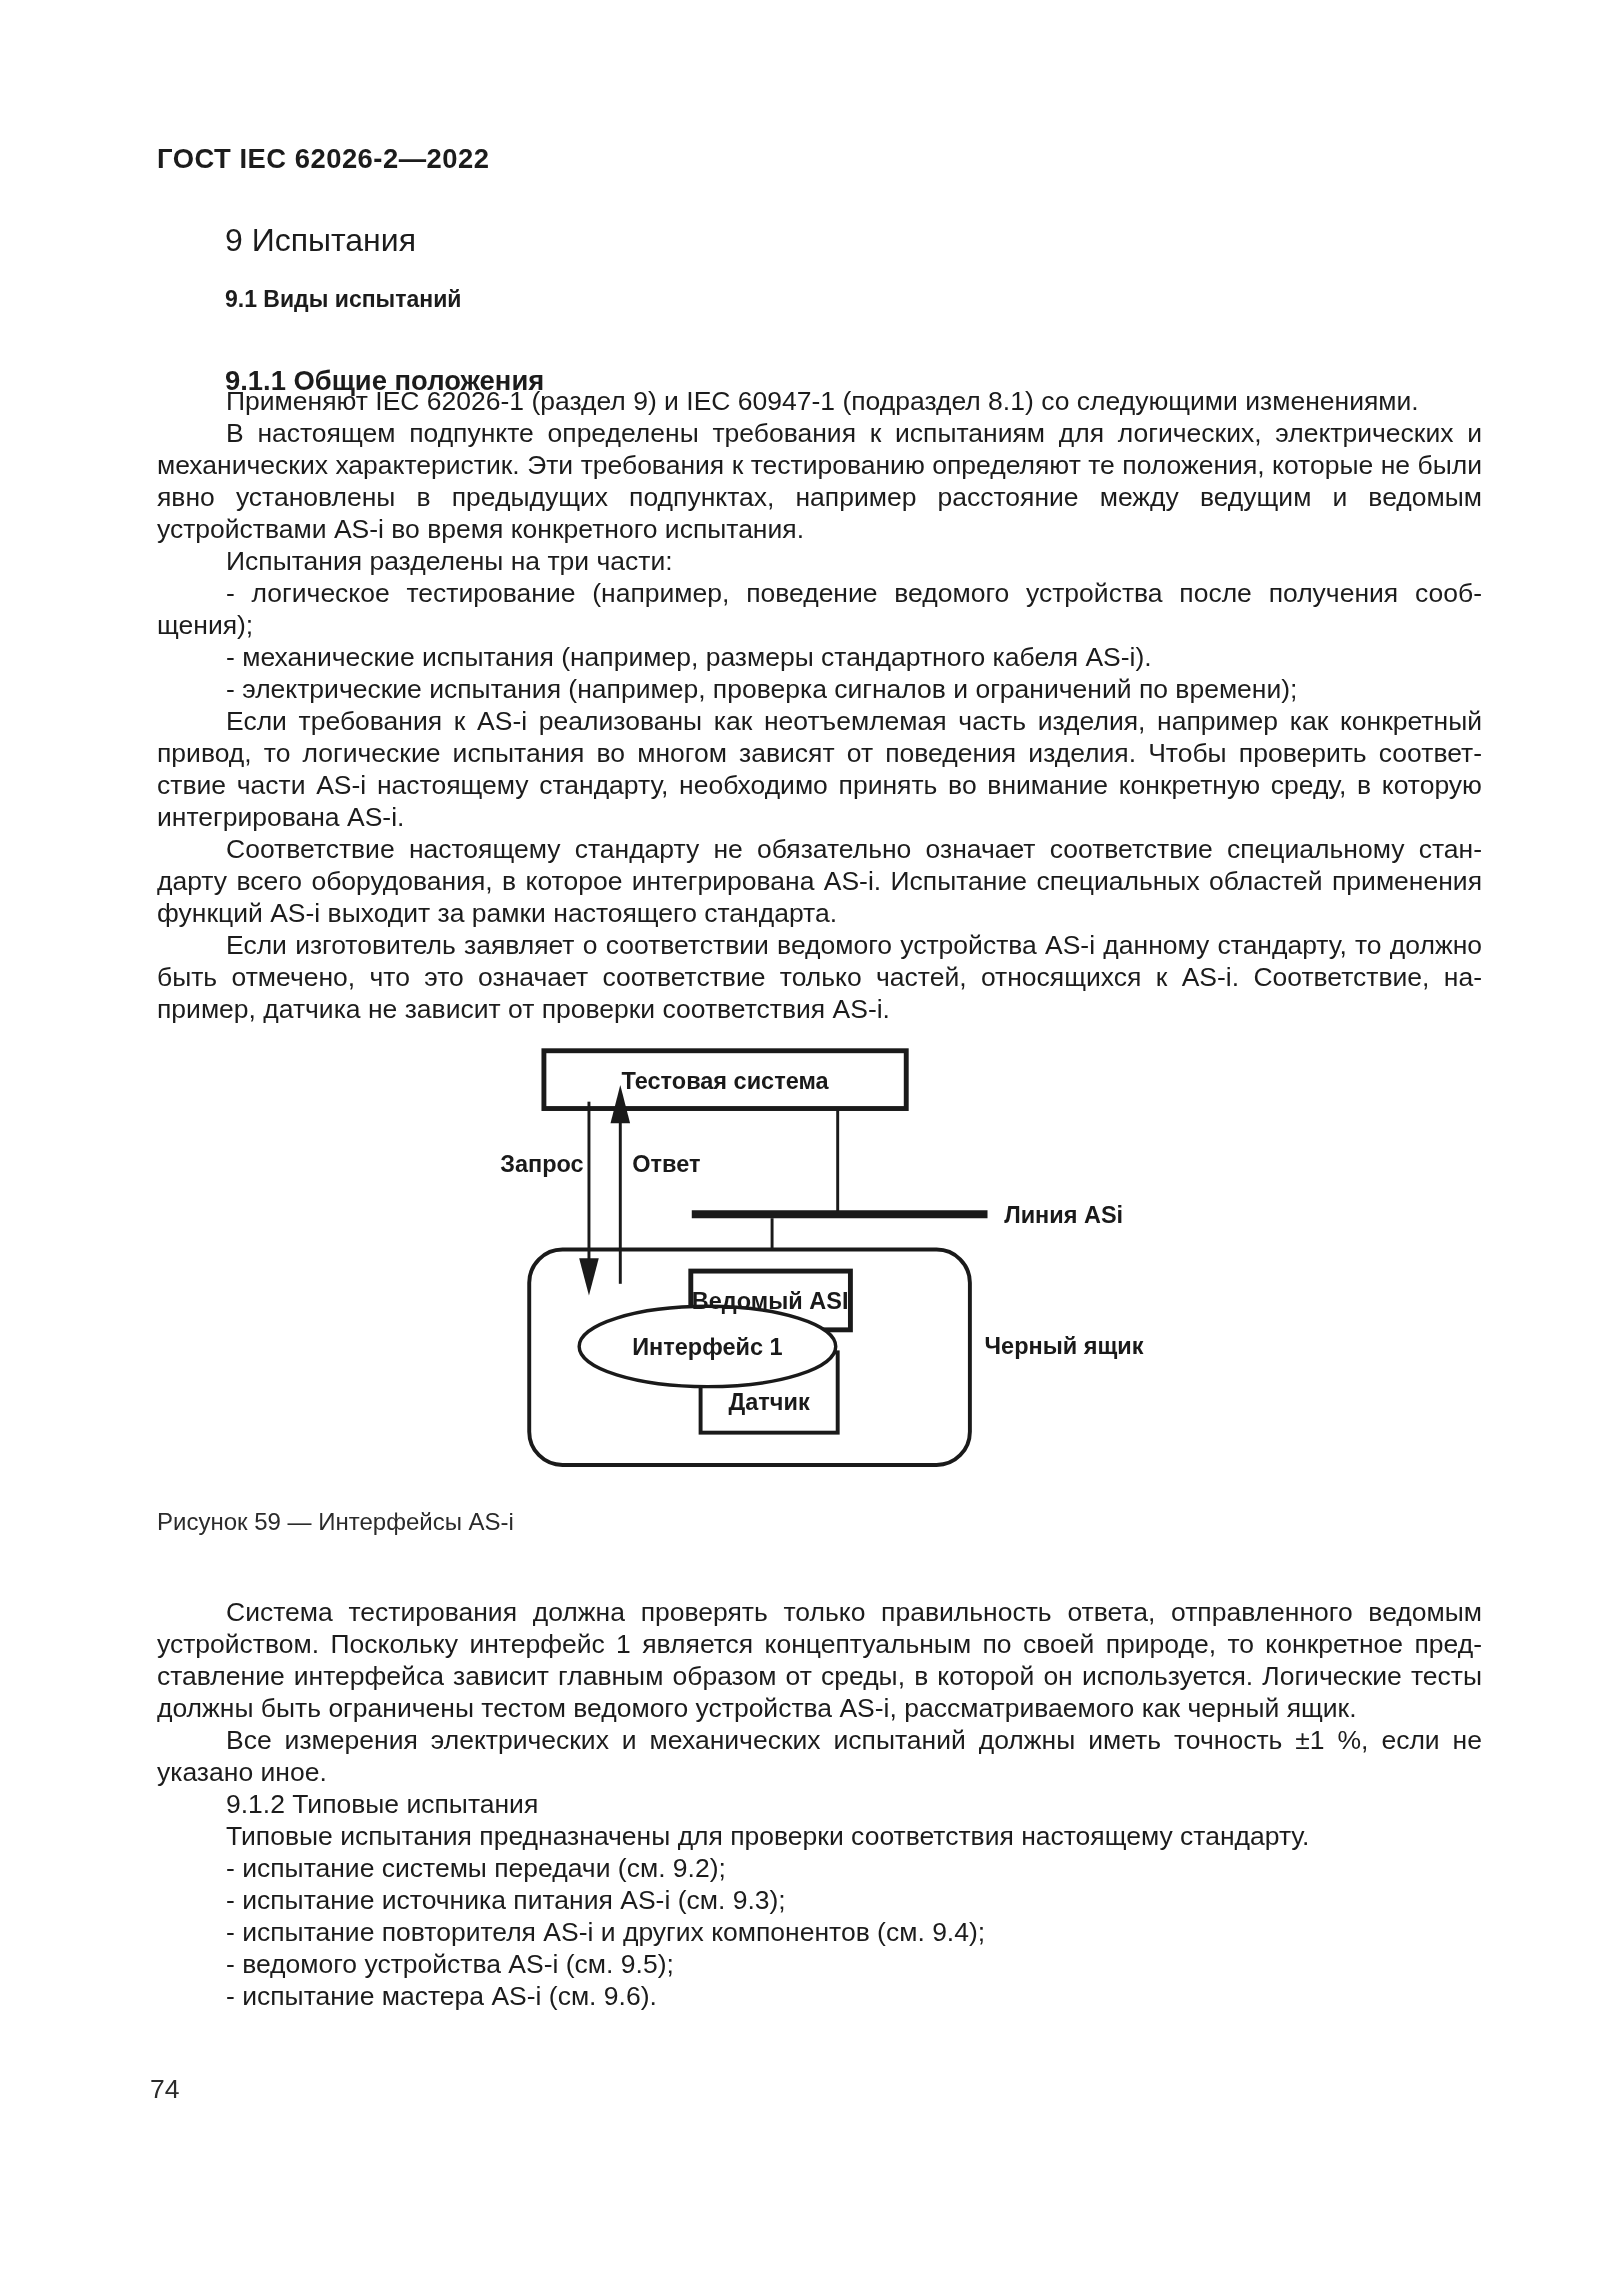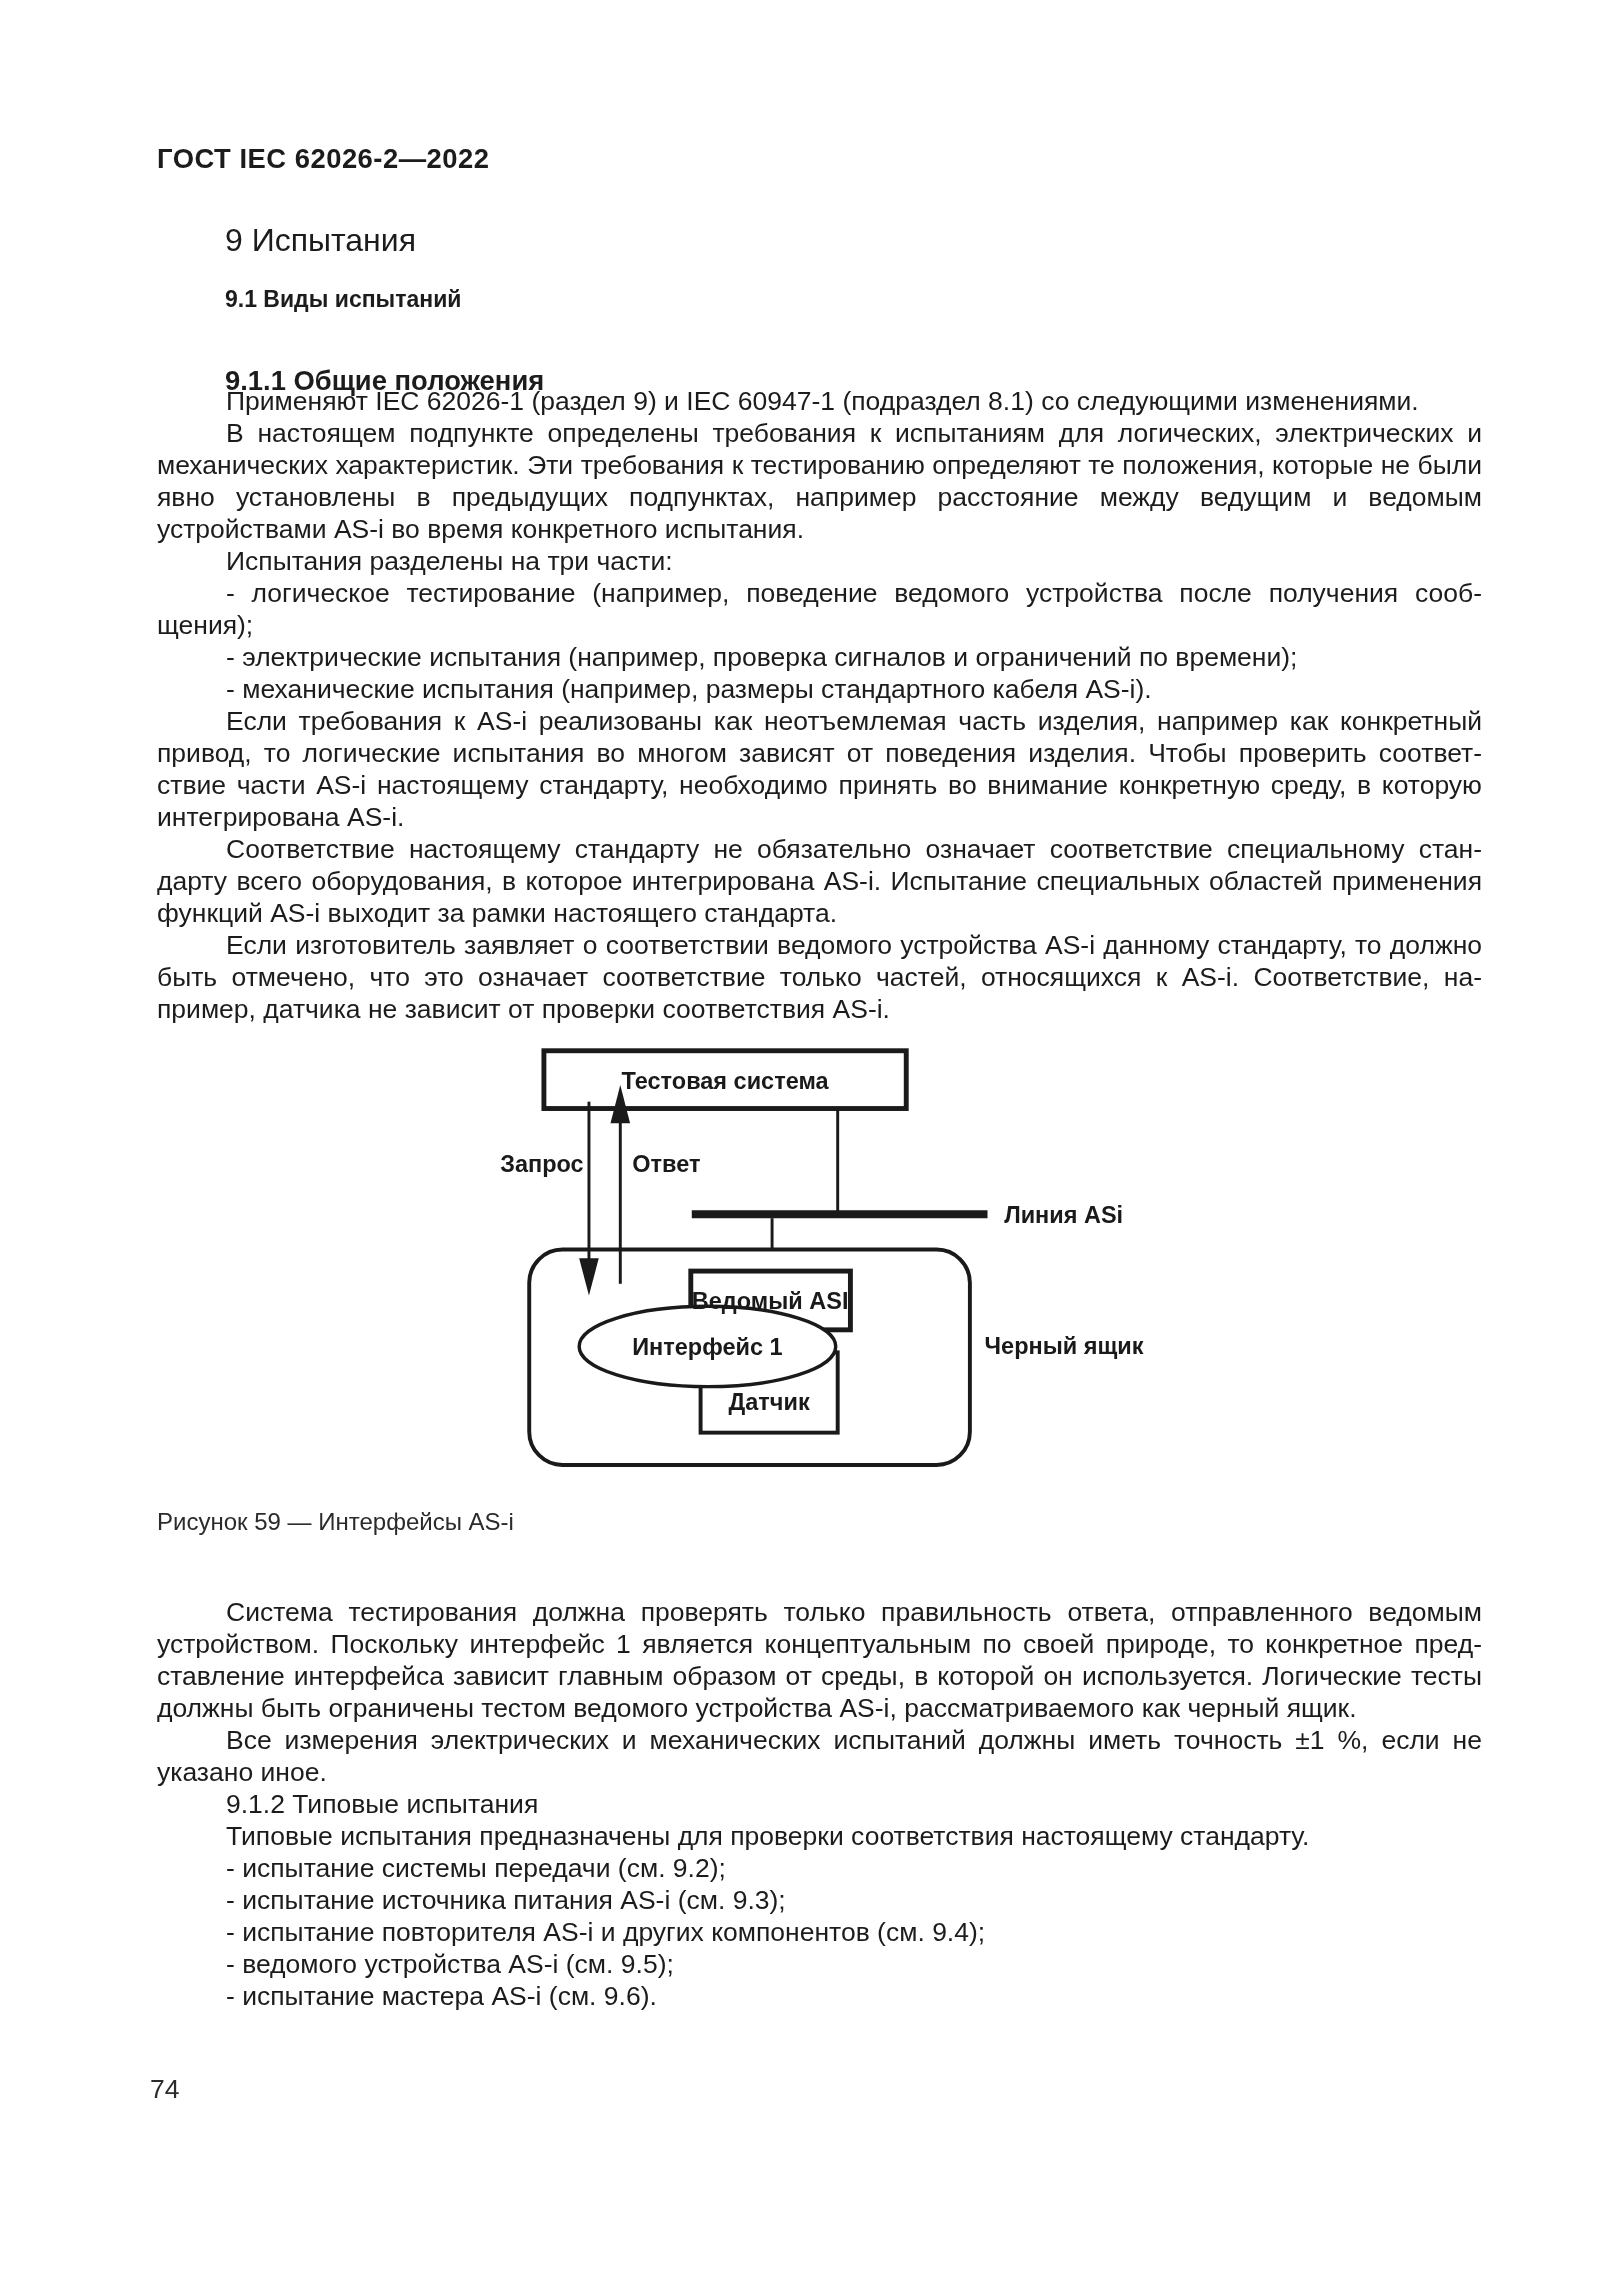--- a/index.html
+++ b/index.html
@@ -57,22 +57,22 @@
 
 <div class="abs h1">9 Испытания</div>
 <div class="abs h2">9.1 Виды испытаний</div>
 <div class="abs h3">9.1.1 Общие положения</div>
 
 <div class="abs bodyblock" style="top:369px">
   <p>Применяют IEC 62026-1 (раздел 9) и IEC 60947-1 (подраздел 8.1) со следующими изменениями.</p>
   <p>В настоящем подпункте определены требования к испытаниям для логических, электрических и механических характеристик. Эти требования к тестированию определяют те положения, которые не были явно установлены в предыдущих подпунктах, например расстояние между ведущим и ведомым устройствами AS-i во время конкретного испытания.</p>
   <p>Испытания разделены на три части:</p>
   <p>- логическое тестирование (например, поведение ведомого устройства после получения сооб­щения);</p>
+  <p>- механические испытания (например, размеры стандартного кабеля AS-i).</p>
   <p>- электрические испытания (например, проверка сигналов и ограничений по времени);</p>
-  <p>- механические испытания (например, размеры стандартного кабеля AS-i).</p>
   <p>Если требования к AS-i реализованы как неотъемлемая часть изделия, например как конкретный привод, то логические испытания во многом зависят от поведения изделия. Чтобы проверить соответ­ствие части AS-i настоящему стандарту, необходимо принять во внимание конкретную среду, в которую интегрирована AS-i.</p>
   <p>Соответствие настоящему стандарту не обязательно означает соответствие специальному стан­дарту всего оборудования, в которое интегрирована AS-i. Испытание специальных областей примене­ния функций AS-i выходит за рамки настоящего стандарта.</p>
   <p>Если изготовитель заявляет о соответствии ведомого устройства AS-i данному стандарту, то долж­но быть отмечено, что это означает соответствие только частей, относящихся к AS-i. Соответствие, на­пример, датчика не зависит от проверки соответствия AS-i.</p>
 </div>
 
 <div class="abs figure-wrap">
   <svg width="784" height="519" viewBox="0 0 800 530">
 
     <line x1="415" y1="71" x2="415" y2="182" stroke="#1a1a1a" stroke-width="3"></line>
 

